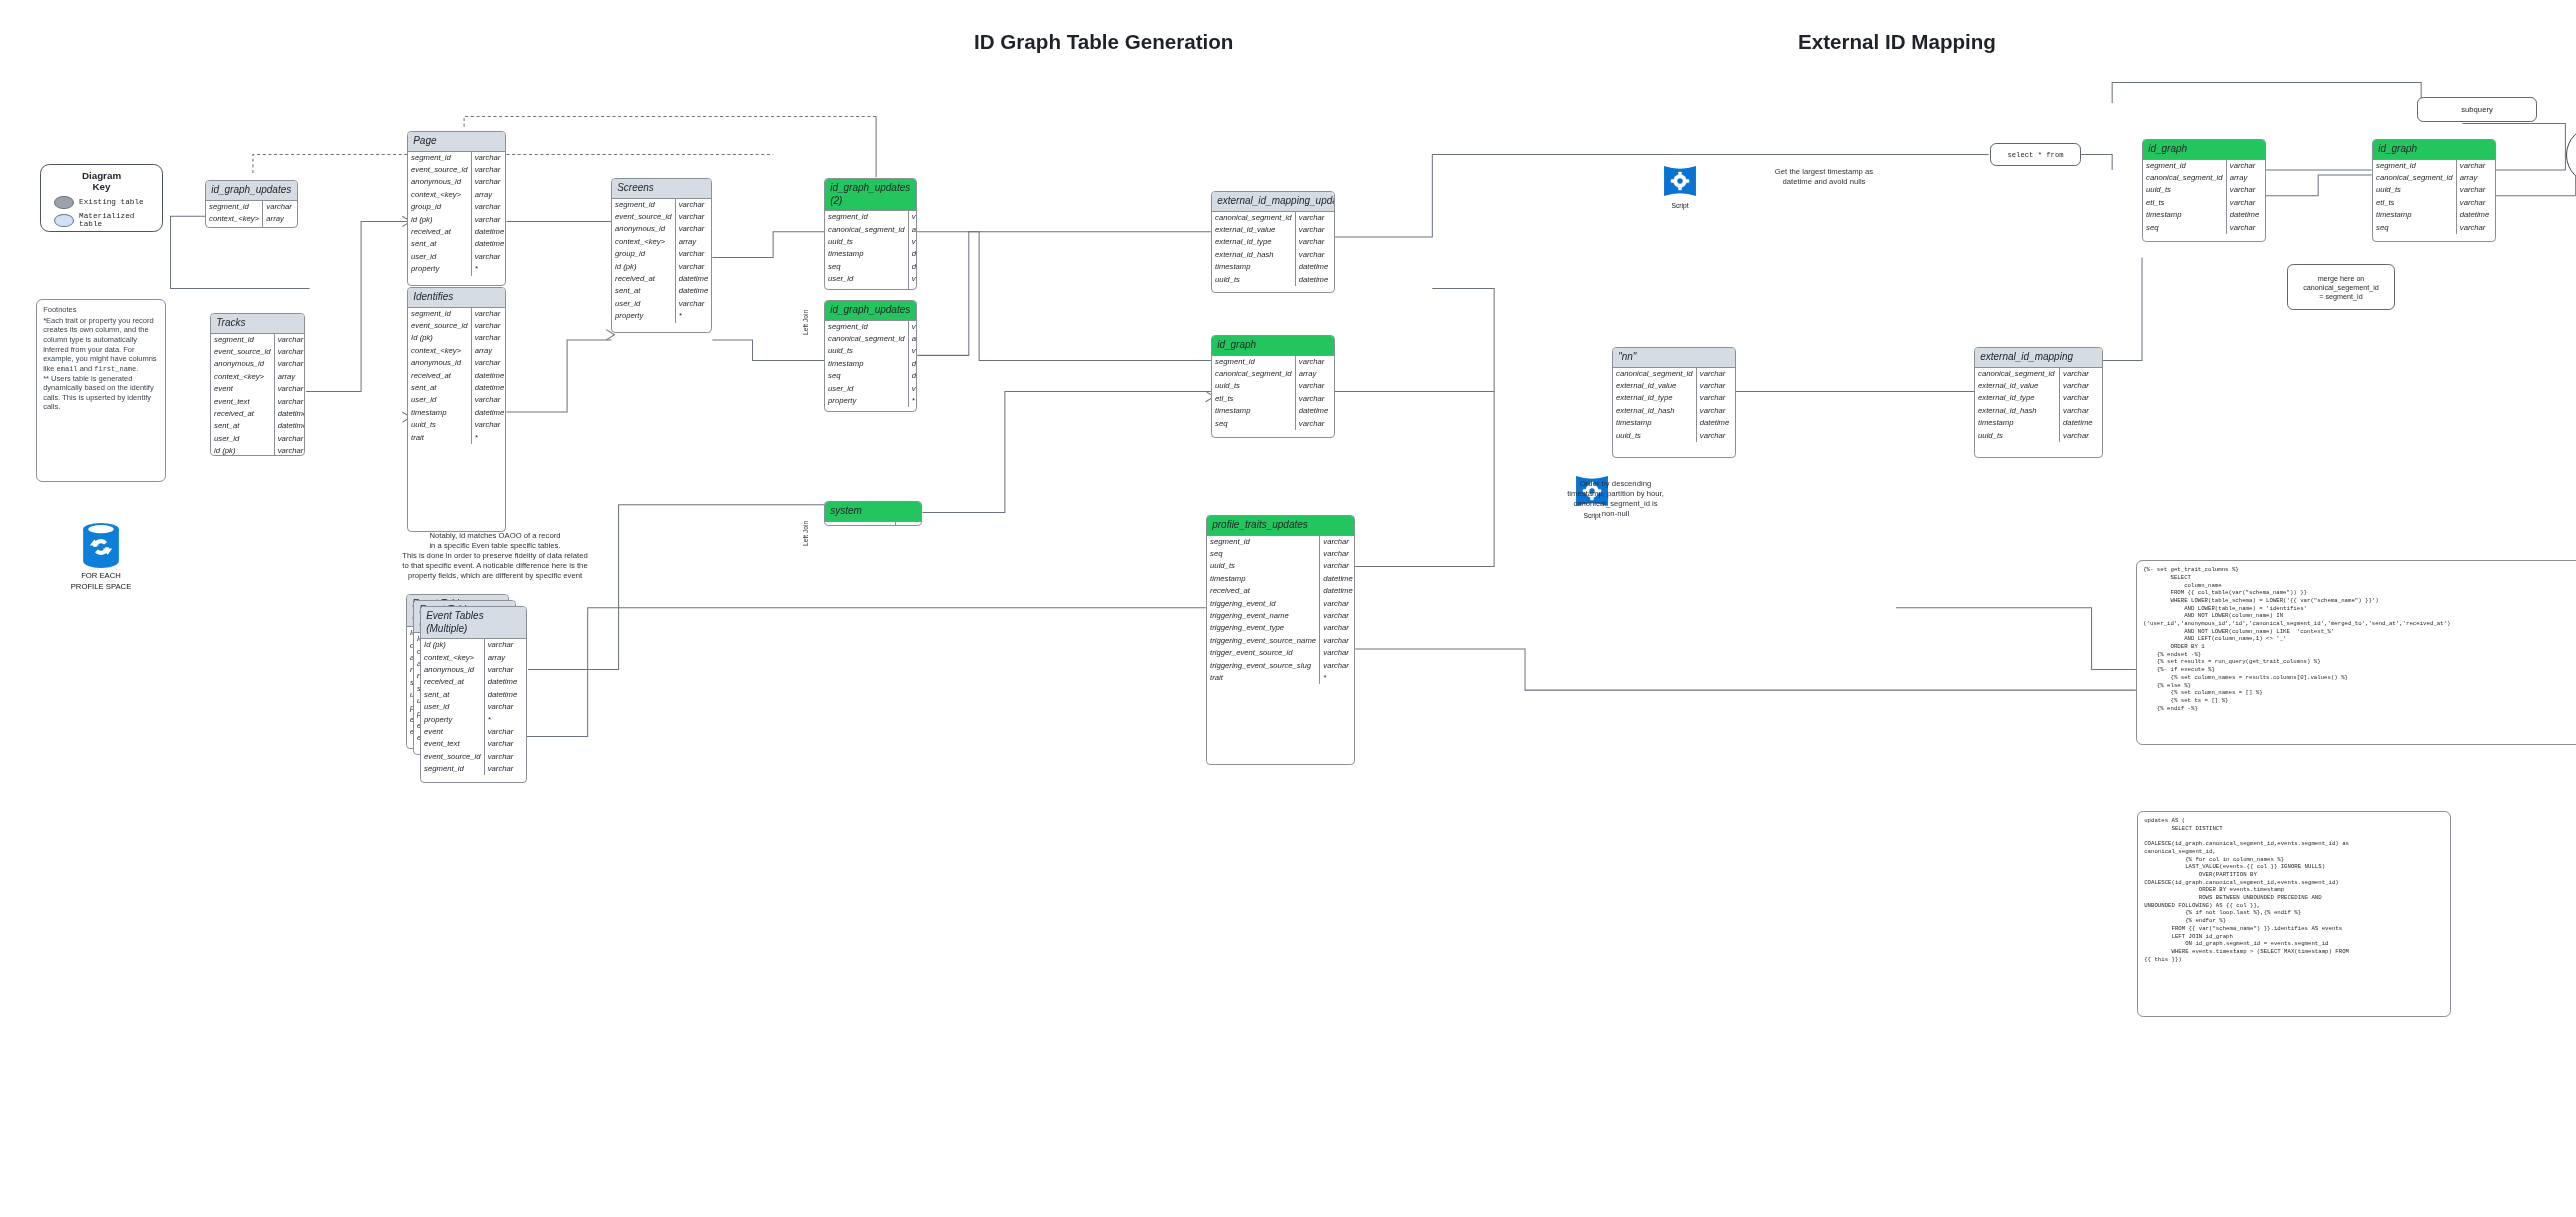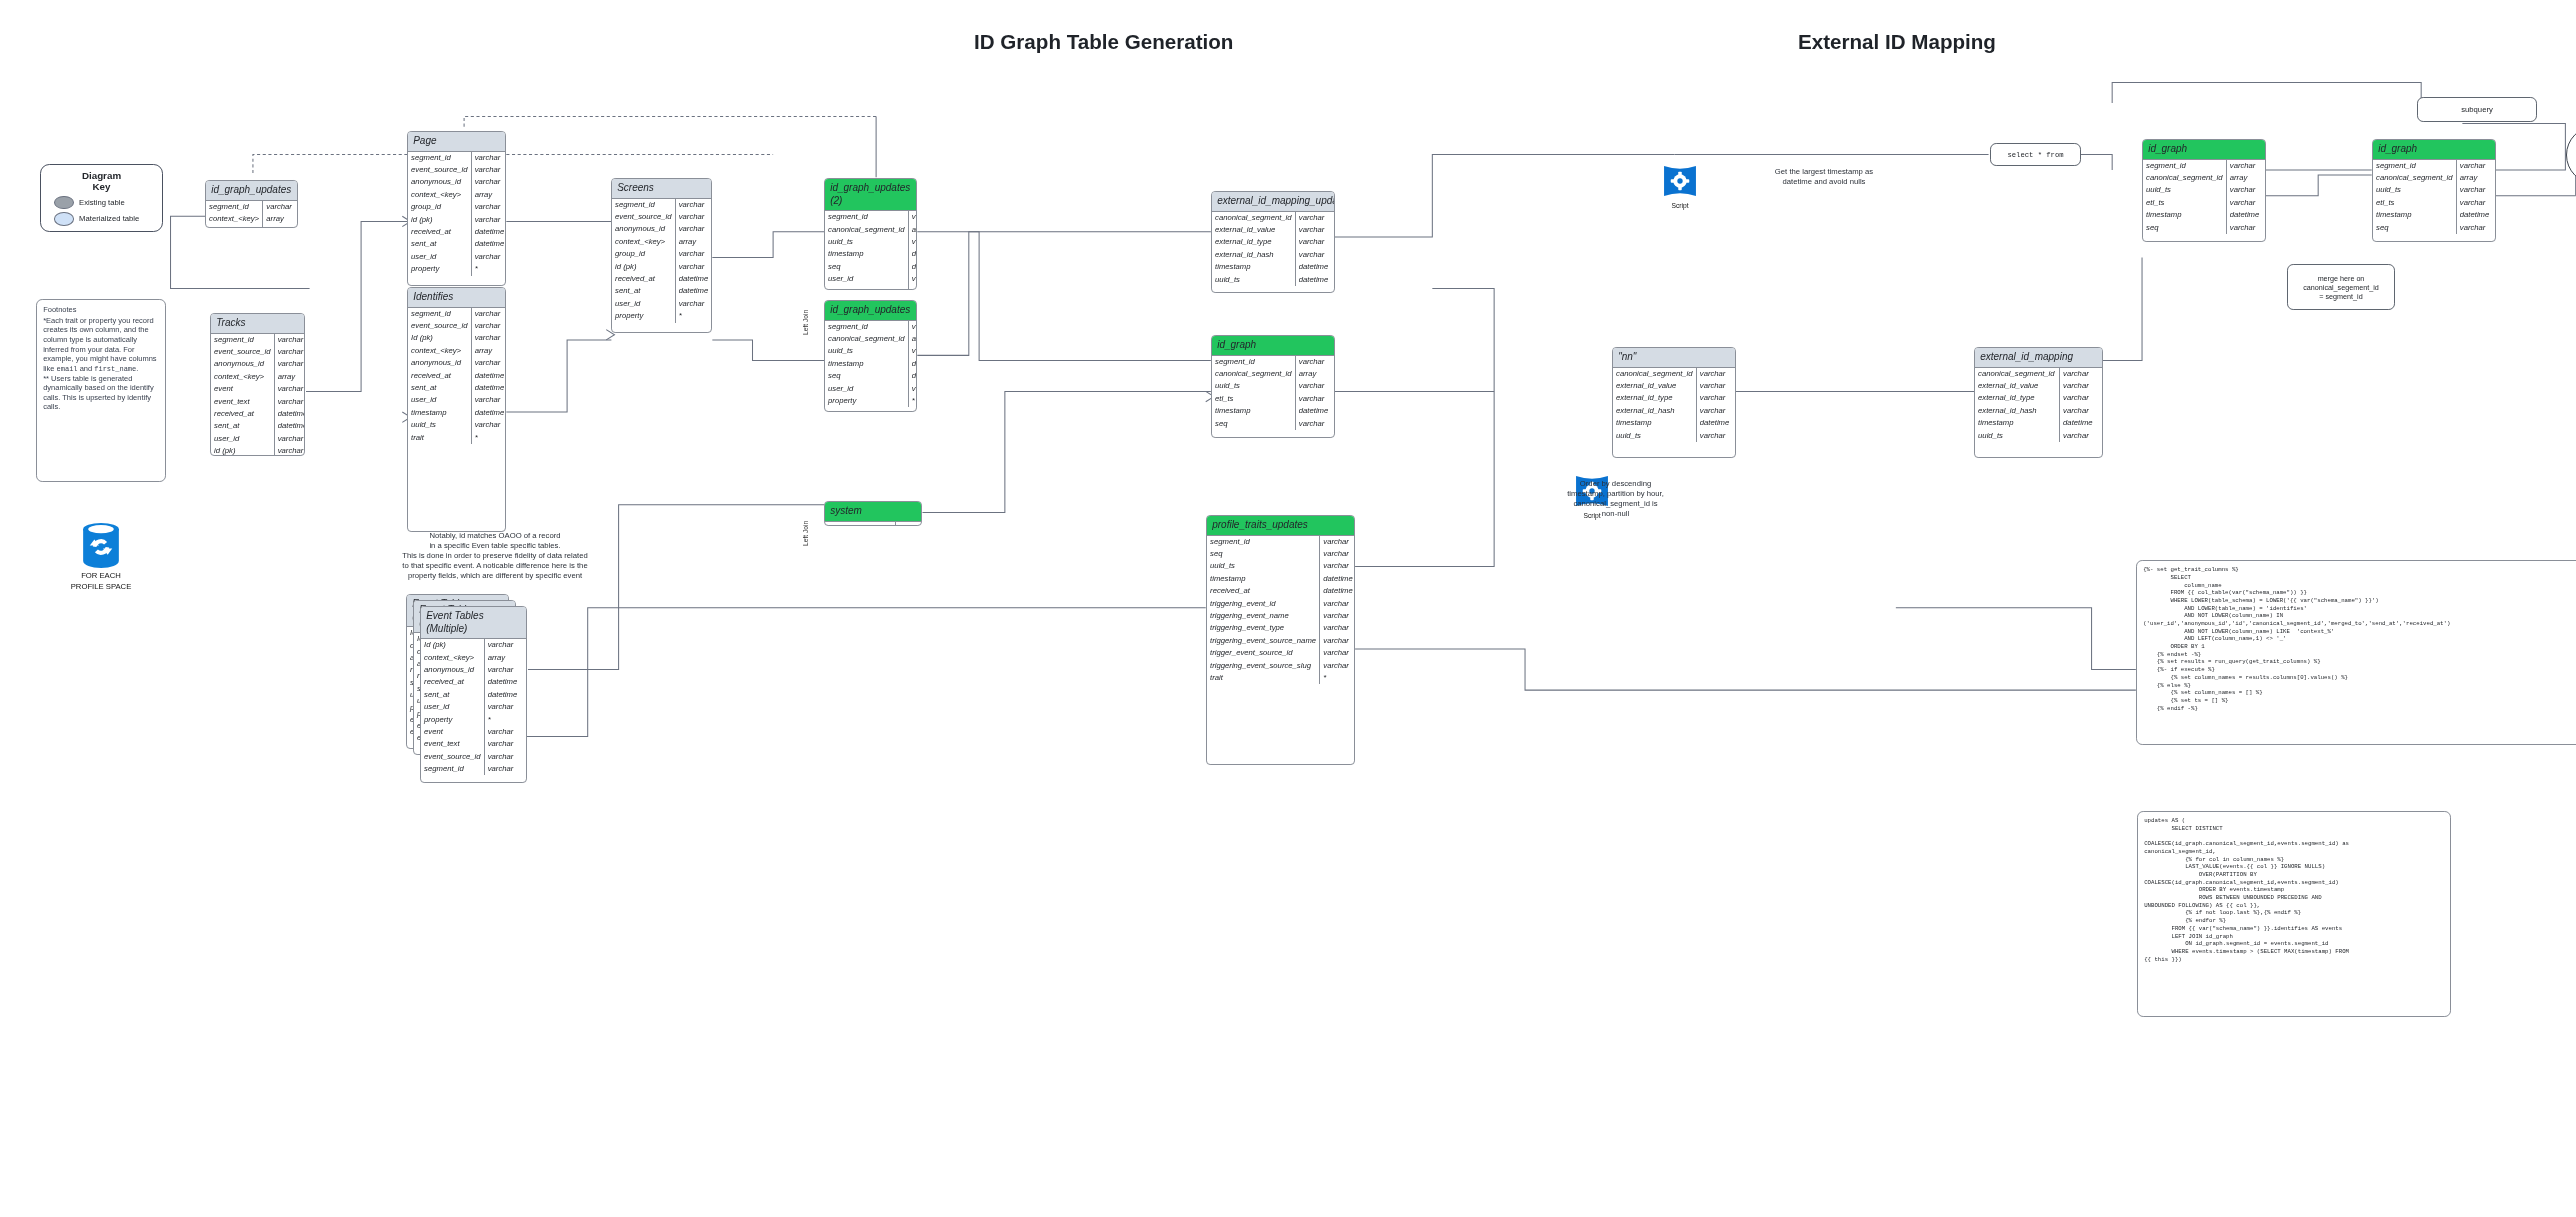--- a/index.html
+++ b/index.html
@@ -21,21 +21,21 @@
   
   .rbox{position:absolute;border:1px solid #5f6670;border-radius:6.2px;background:#fff;box-sizing:border-box;
         display:flex;align-items:center;justify-content:center;text-align:center;font-size:7.7px;color:#23262b;padding:2.1px 4.1px;}
   .codebox{position:absolute;border:1px solid #8a8f98;border-radius:6.2px;background:#fff;box-sizing:border-box;
         font-family:"Liberation Mono",monospace;font-size:5.7px;line-height:1.35;white-space:pre;padding:5.2px 6.2px;overflow:hidden;color:#1c1f24;}
   .plaintext{position:absolute;font-size:7.7px;text-align:center;color:#2b3038;line-height:1.3;white-space:pre-line;}
 
   
   .keycard{position:absolute;border:1.5px solid #4a5160;border-radius:9.3px;background:#fff;box-sizing:border-box;padding:5.2px 6.2px;}
   .keycard .kt{text-align:center;font-weight:bold;font-size:9.8px;line-height:1.15;margin-bottom:3.1px;}
-  .keyrow{display:flex;align-items:center;gap:5.2px;margin:3.1px 0 3.1px 7.2px;}
+  .keyrow{display:flex;align-items:center;gap:5.2px;margin:3.1px 0 3.1px 7.2px;font-family:Liberation Mono, monospace;}
   .ell{width:17.5px;height:11.3px;border-radius:50%;border:0.5px solid #6b7280;flex:0 0 auto;}
   .ell.gray{background:#9aa1a9;}
   .ell.blue{background:#cfe1f7;}
   .keyrow span{font-size:7.7px;}
 
   .footcard{position:absolute;border:1px solid #8a8f98;border-radius:6.2px;background:#fff;box-sizing:border-box;padding:5.2px 6.2px;}
   .footcard p{margin:0;font-size:7.5px;line-height:1.28;color:#3b4250;}
   .footcard .mono{font-family:"Liberation Mono",monospace;font-size:7px;}
 
   

